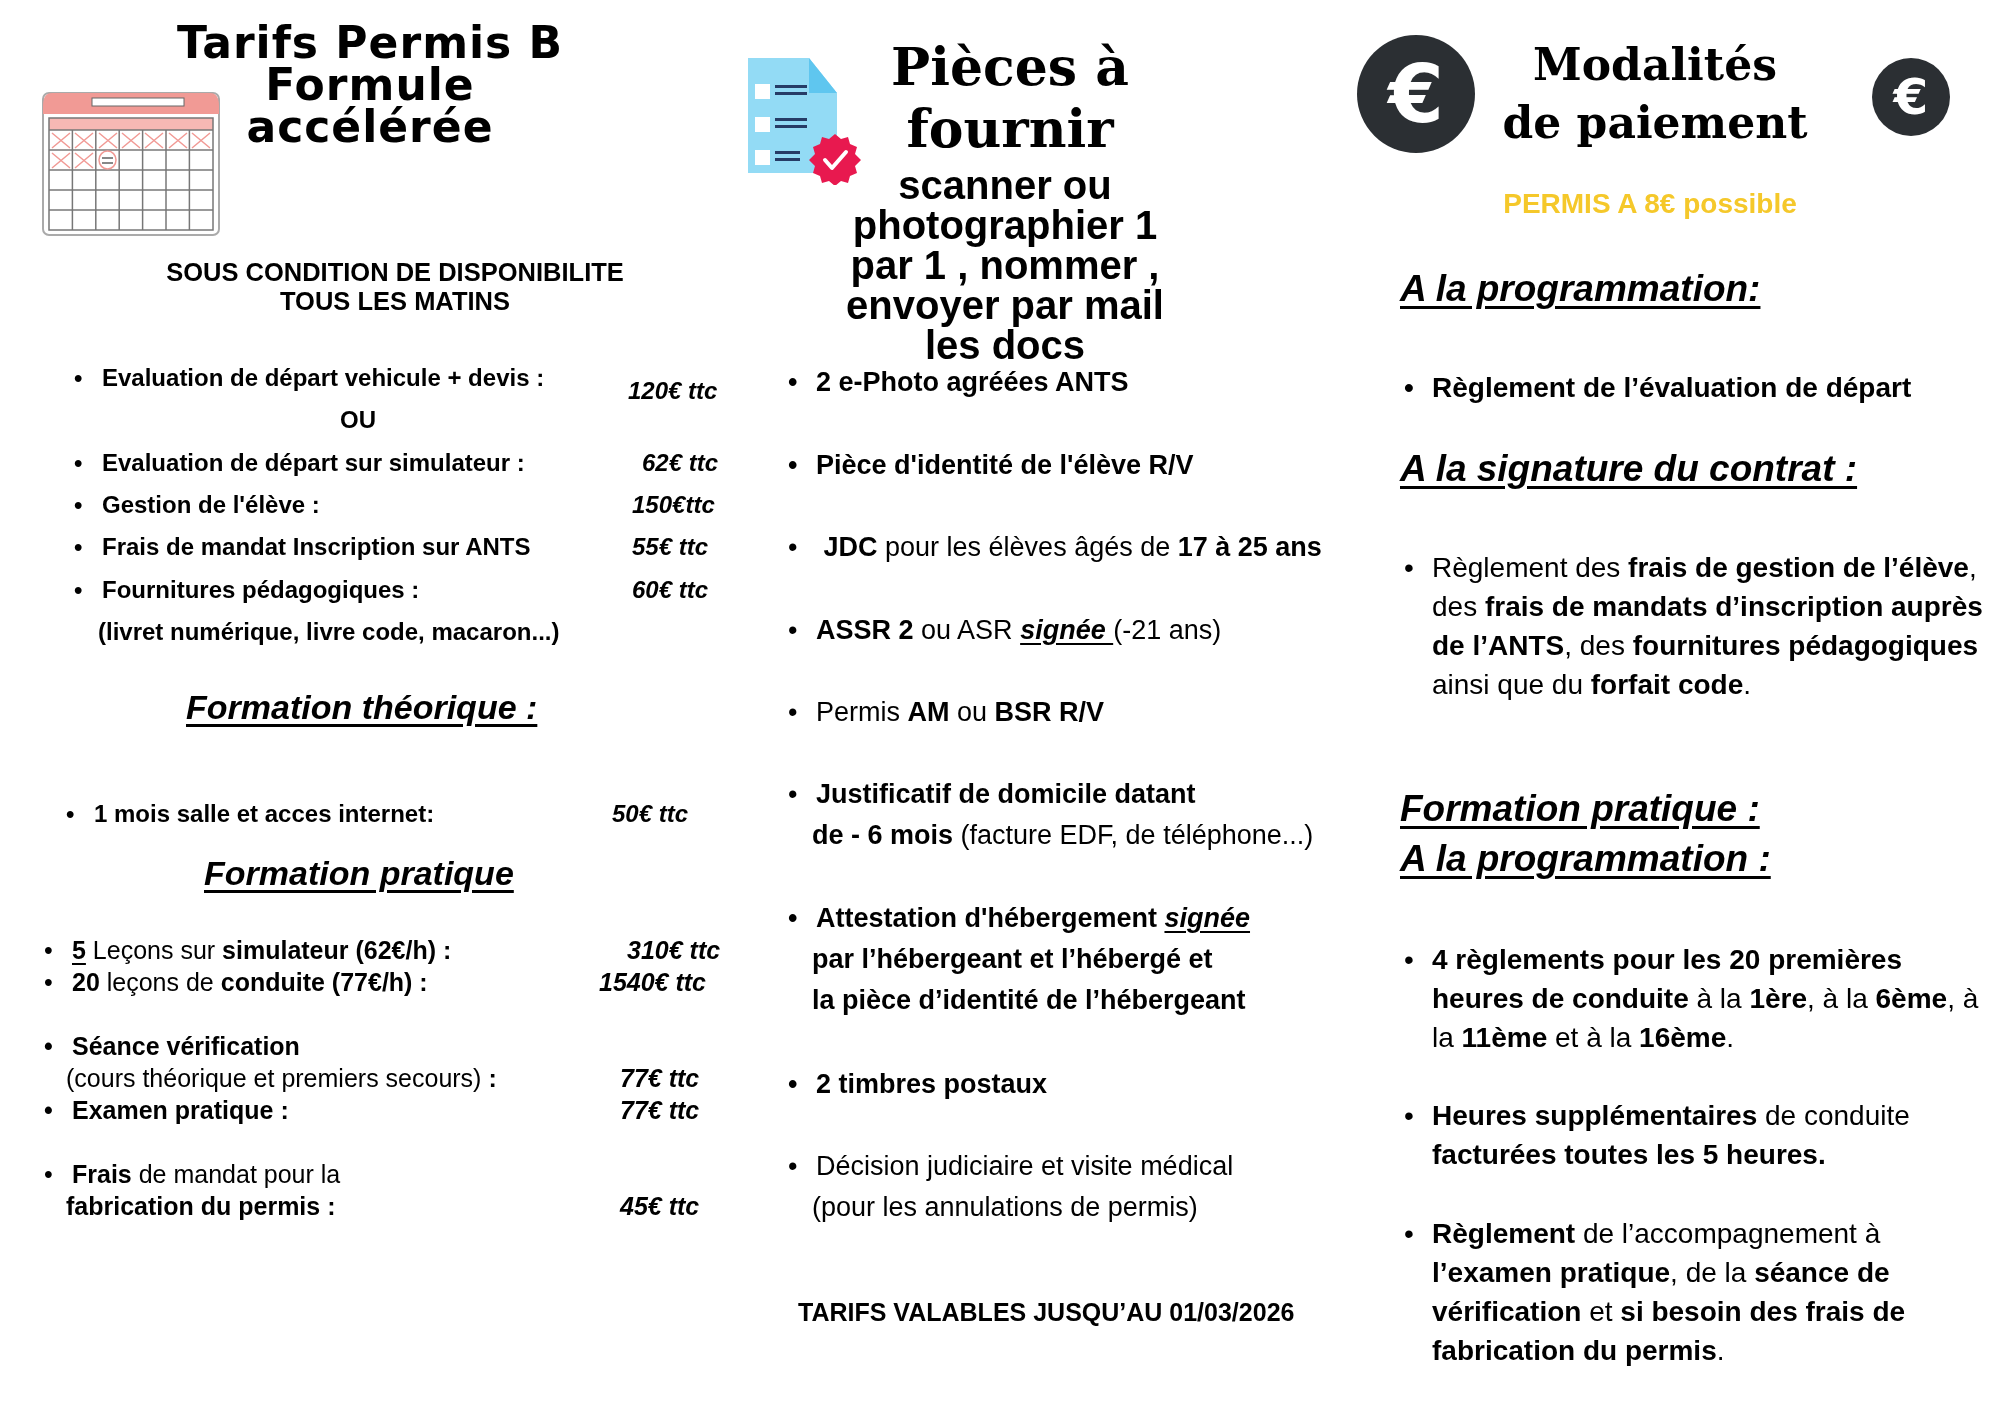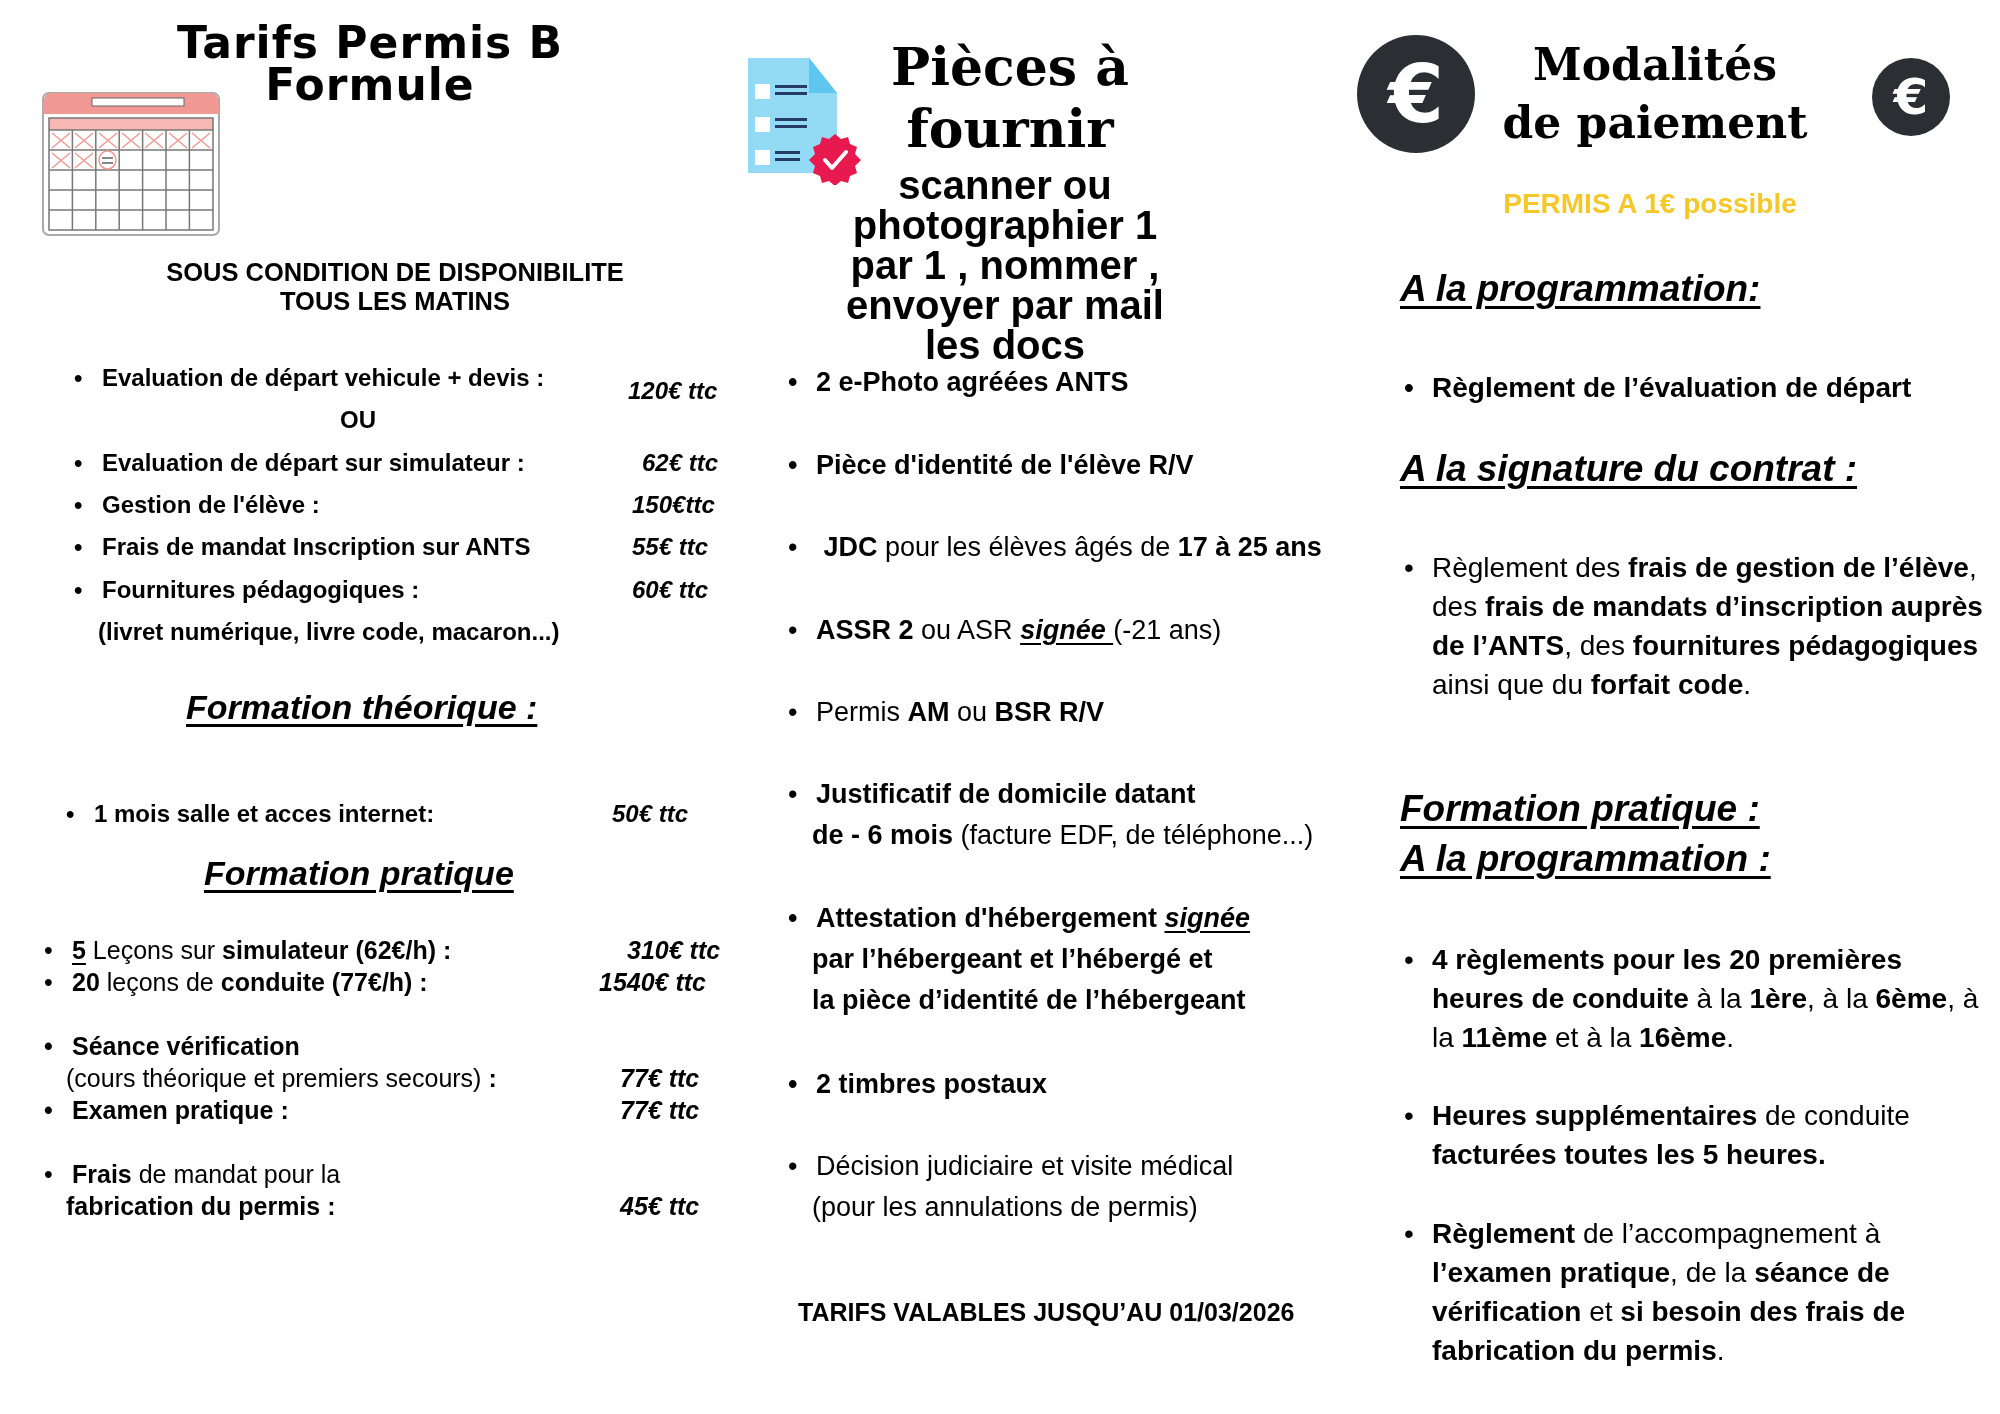--- a/index.html
+++ b/index.html
@@ -40,20 +40,21 @@
 
   .euro { border-radius: 50%; background: #2b2f33; color: #fff; display: flex; align-items: center; justify-content: center;
     font-family: "DejaVu Sans", sans-serif; font-weight: bold; }
 </style>
 </head>
 <body>
 
 <div class="abs title-left">
   <div>Tarifs Permis B</div>
   <div>Formule</div>
+  <div>accélérée</div>
 </div>
 
 <svg class="abs" style="left:42px;top:92px;" width="178" height="145" viewBox="0 0 178 145">
   <rect x="1" y="1" width="176" height="142" rx="6" fill="#fff" stroke="#aaa" stroke-width="2"></rect>
   <path d="M1 14 Q1 1 10 1 L168 1 Q177 1 177 14 L177 22 L1 22 Z" fill="#f19a95"></path>
   <rect x="50" y="6" width="92" height="8" fill="#fff" stroke="#666" stroke-width="1"></rect>
   <rect x="7" y="26" width="164" height="12" fill="#f7b8b4"></rect>
   <g stroke="#777" stroke-width="1.5" fill="none">
     <rect x="7" y="26" width="164" height="112"></rect>
     <line x1="7" y1="38" x2="171" y2="38"></line>
@@ -206,21 +207,21 @@
 </div>
 <div class="abs footer-note">TARIFS VALABLES JUSQU’AU 01/03/2026</div>
 
 <div class="abs euro" style="left:1357px;top:35px;width:118px;height:118px;font-size:80px;">€</div>
 <div class="abs title-right serif">
   <div>Modalités</div>
   <div>de paiement</div>
 </div>
 <div class="abs euro" style="left:1872px;top:58px;width:78px;height:78px;font-size:50px;">€</div>
 
-<div class="abs permis1">PERMIS A 1€ possible</div>
+<div class="abs permis1">PERMIS A 8€ possible</div>
 
 <div class="abs rhead" style="top:268px;">A la programmation:</div>
 <div class="abs rrow bullet b" style="top:368px;">Règlement de l’évaluation de départ</div>
 
 <div class="abs rhead" style="top:448px;">A la signature du contrat :</div>
 <div class="abs rrow bullet" style="top:548px;">
   <span>Règlement des </span><span class="b">frais de gestion de l’élève</span><span>, des </span><span class="b">frais de mandats d’inscription auprès de l’ANTS</span><span>, des </span><span class="b">fournitures pédagogiques</span><span> ainsi que du </span><span class="b">forfait code</span><span>.</span>
 </div>
 
 <div class="abs rhead" style="top:788px;">Formation pratique :</div>

